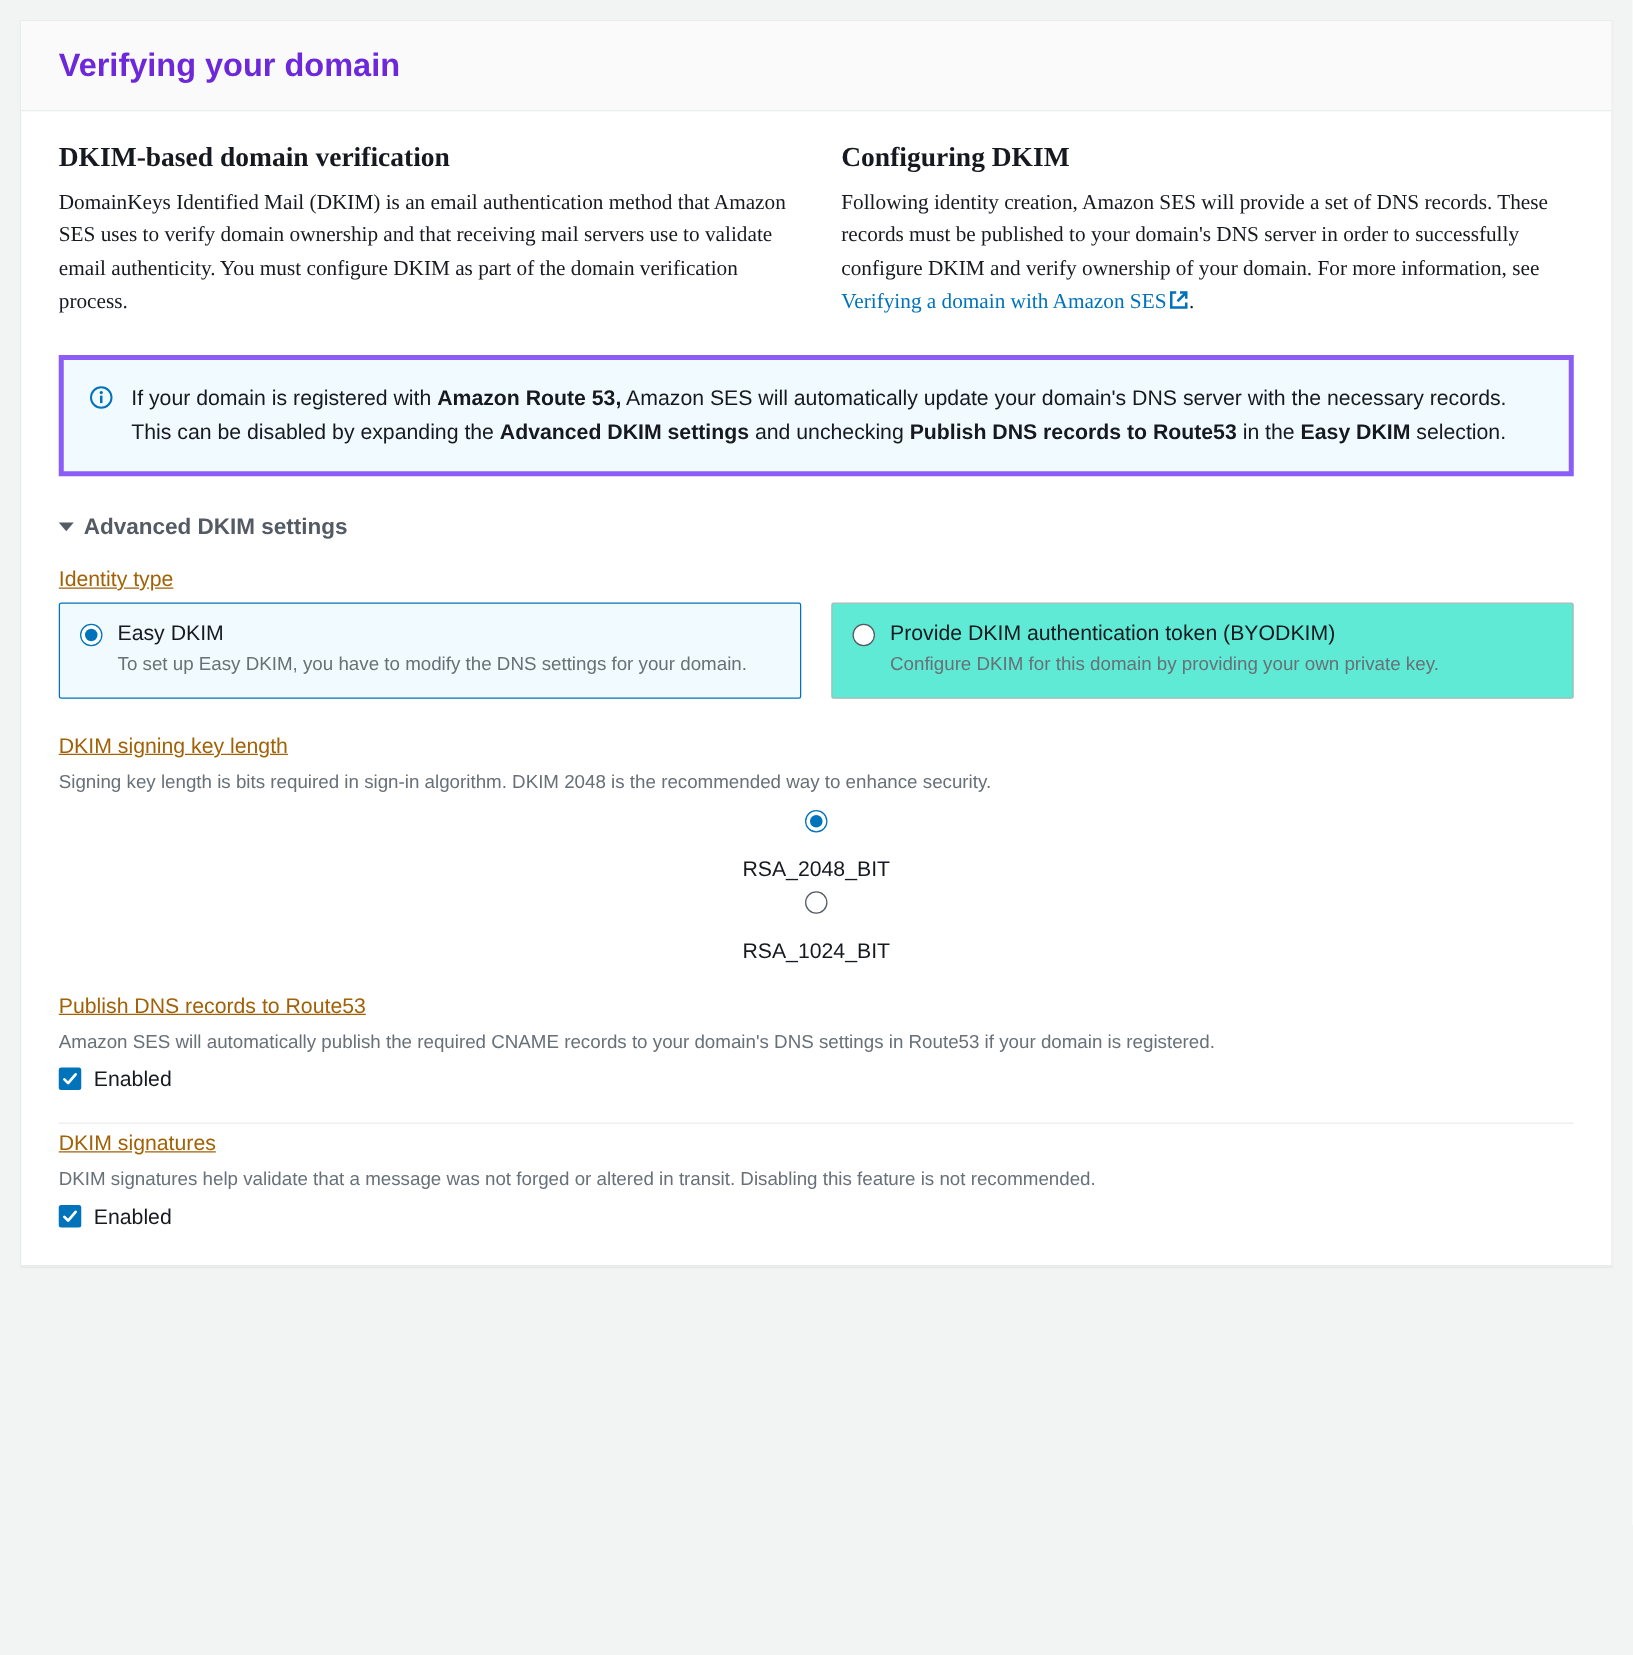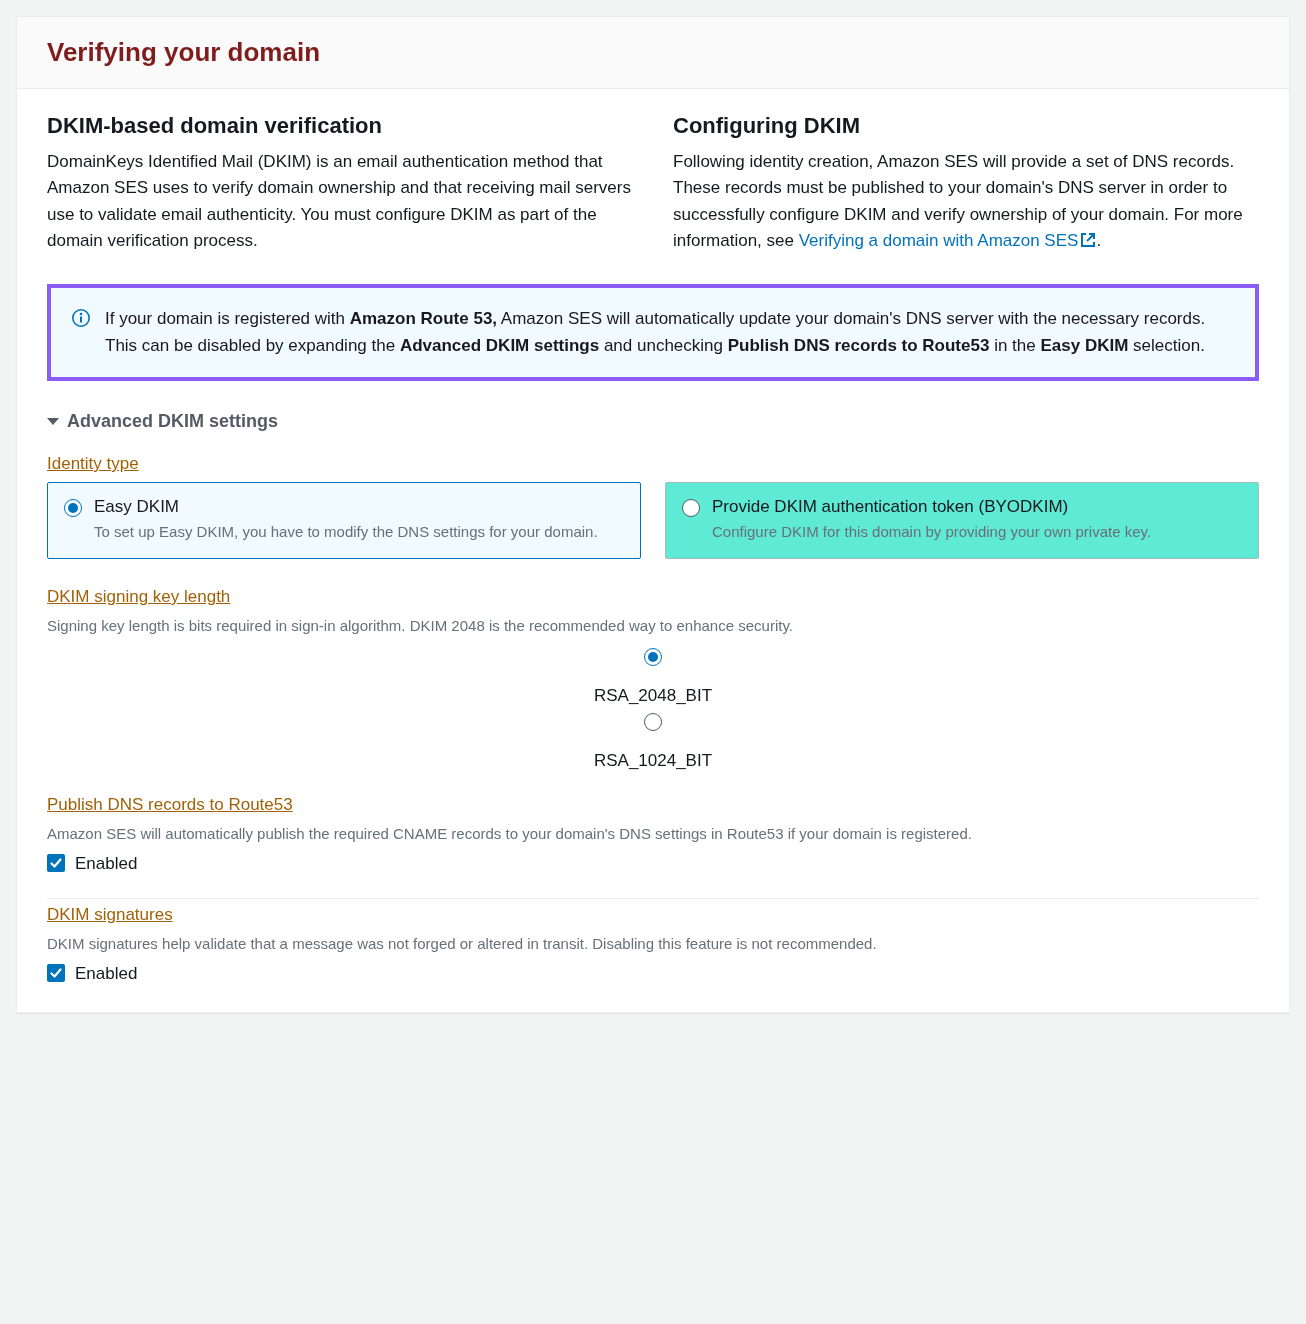--- a/index.html
+++ b/index.html
@@ -18,28 +18,29 @@
   }
   .panel-header {
     padding: 20px 30px;
     border-bottom: 1px solid #eaeded;
     background:#fafafa;
   }
   .panel-header h1 {
     font-size: 26px;
     font-weight: 700;
     margin: 0;
-    color: #7f1d1d;
+    color: #6d28d9;
   }
   .panel-body {
     padding: 24px 30px 28px 30px;
   }
   .two-col {
     display: flex;
     gap: 40px;
+    font-family: Liberation Serif, serif;
   }
   .col { flex: 1; }
   .col h2 {
     font-size: 22px;
     font-weight: 700;
     margin: 0 0 10px 0;
   }
   .col p {
     font-size: 17px;
     line-height: 1.55;

